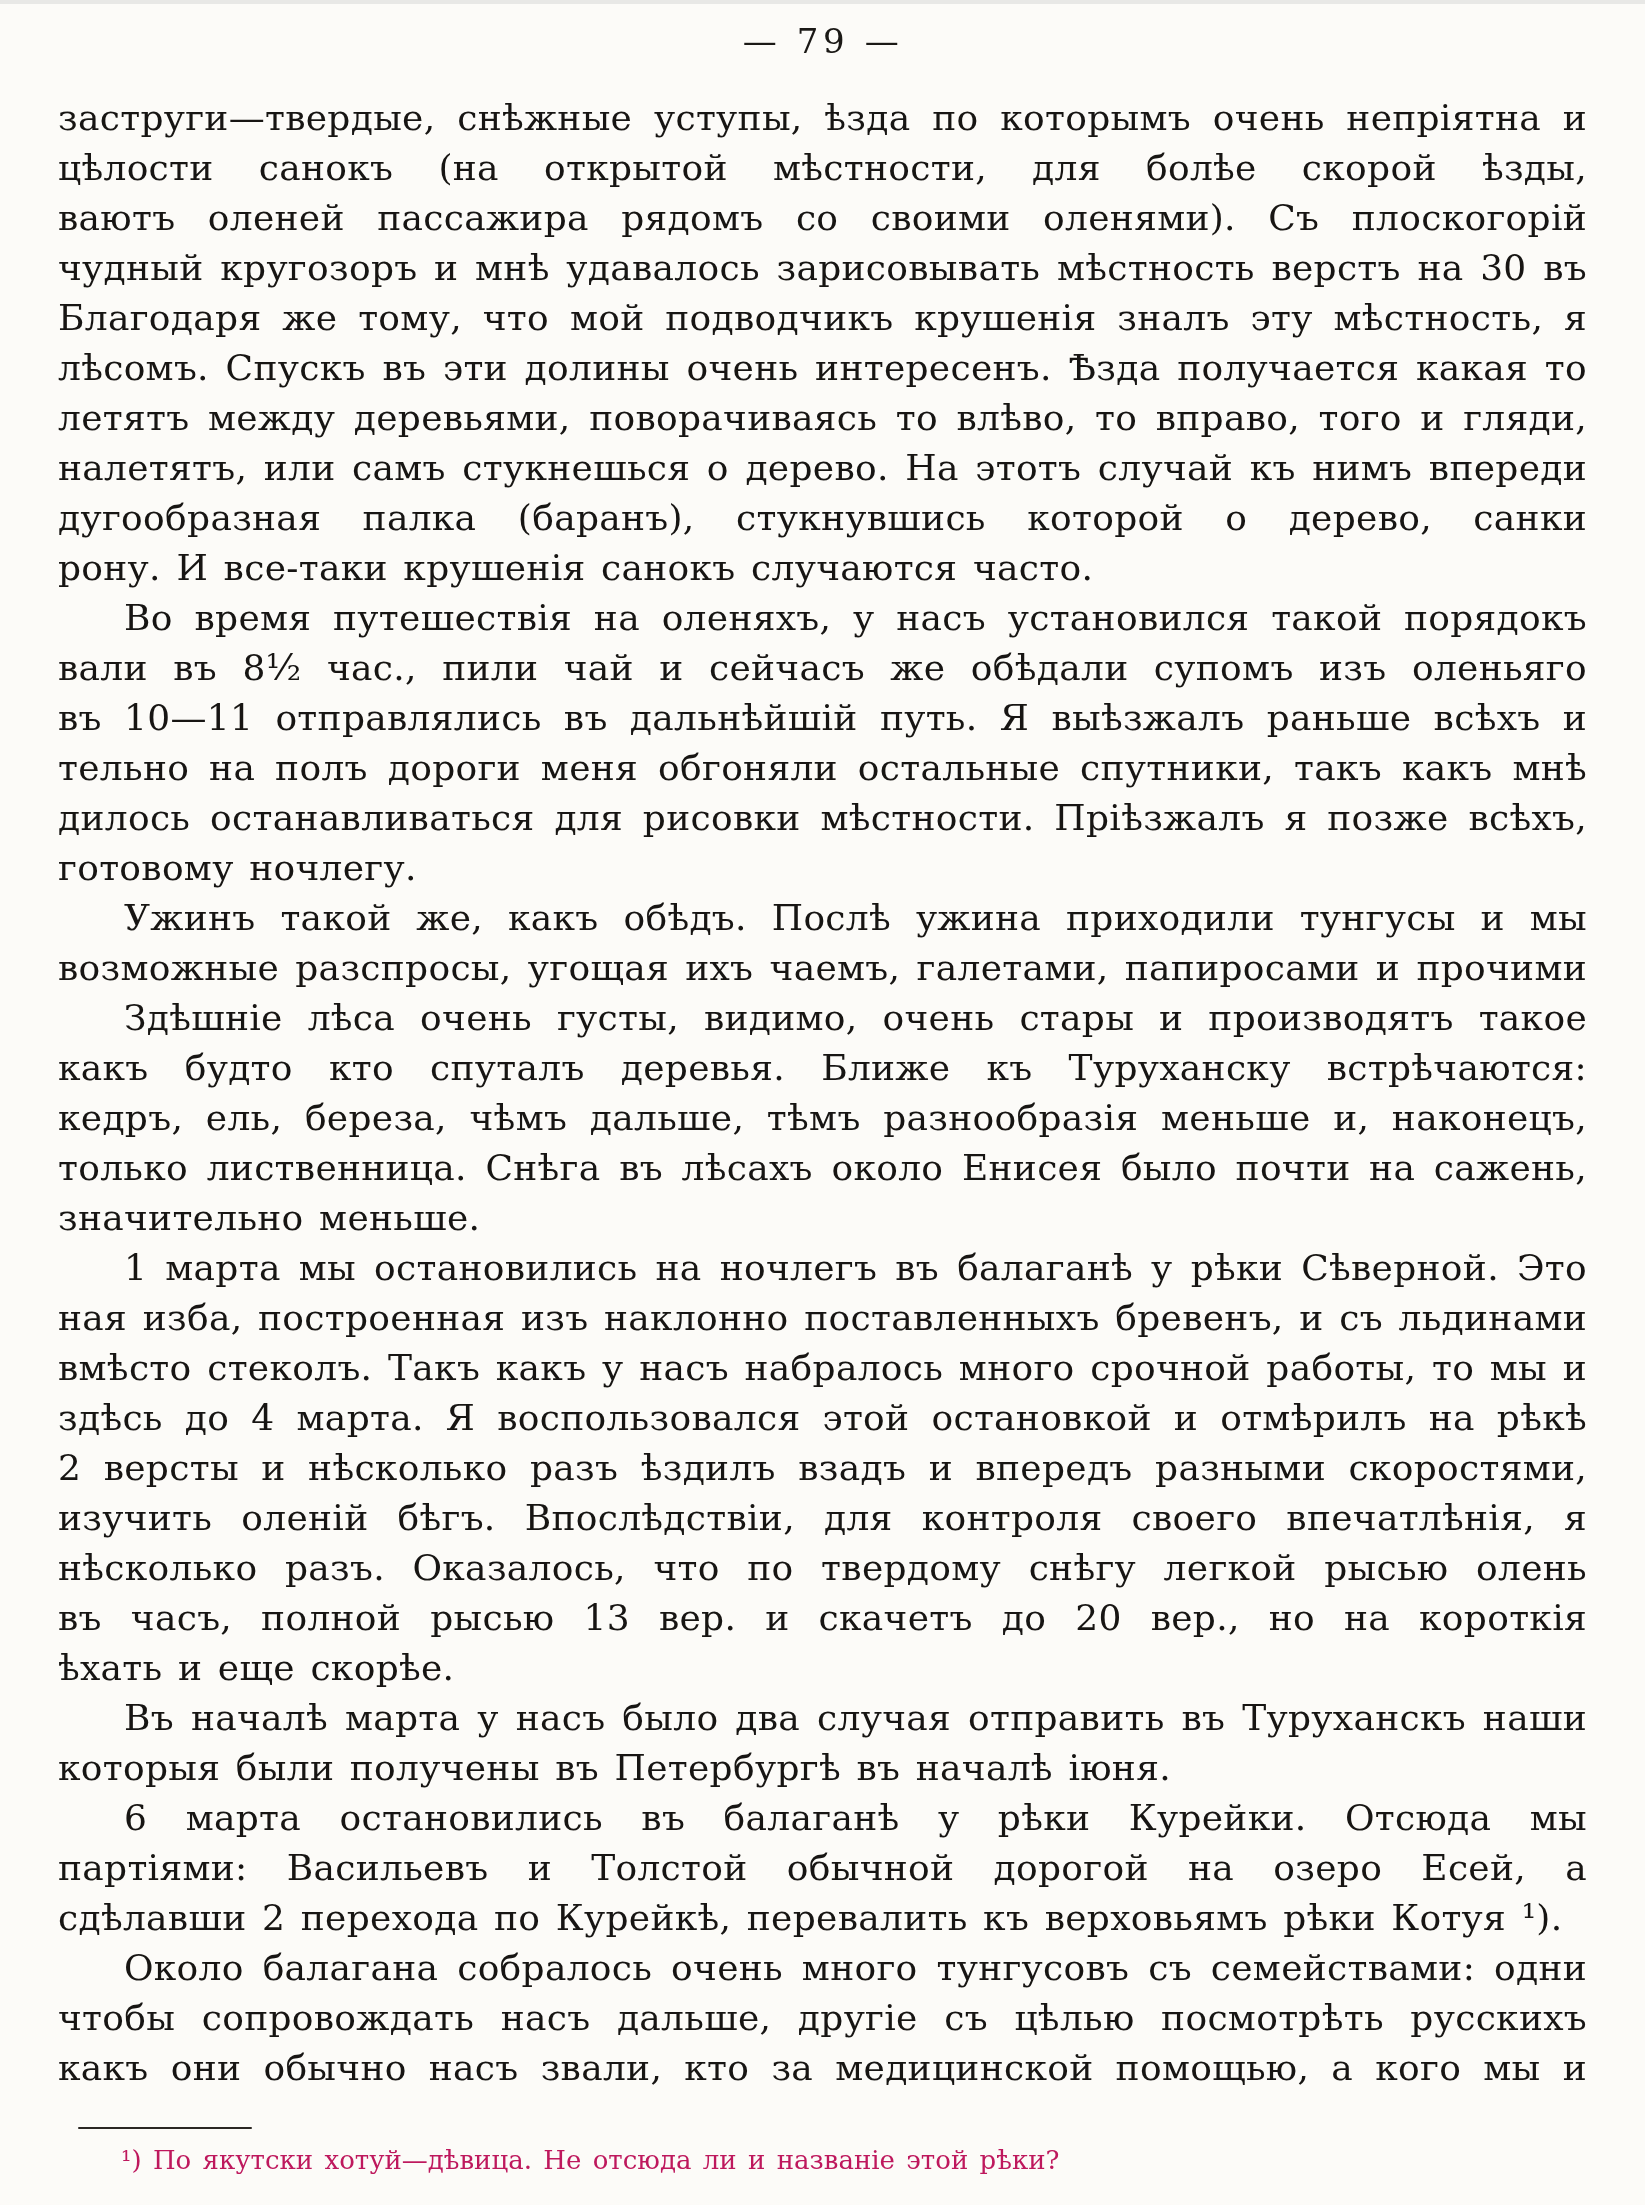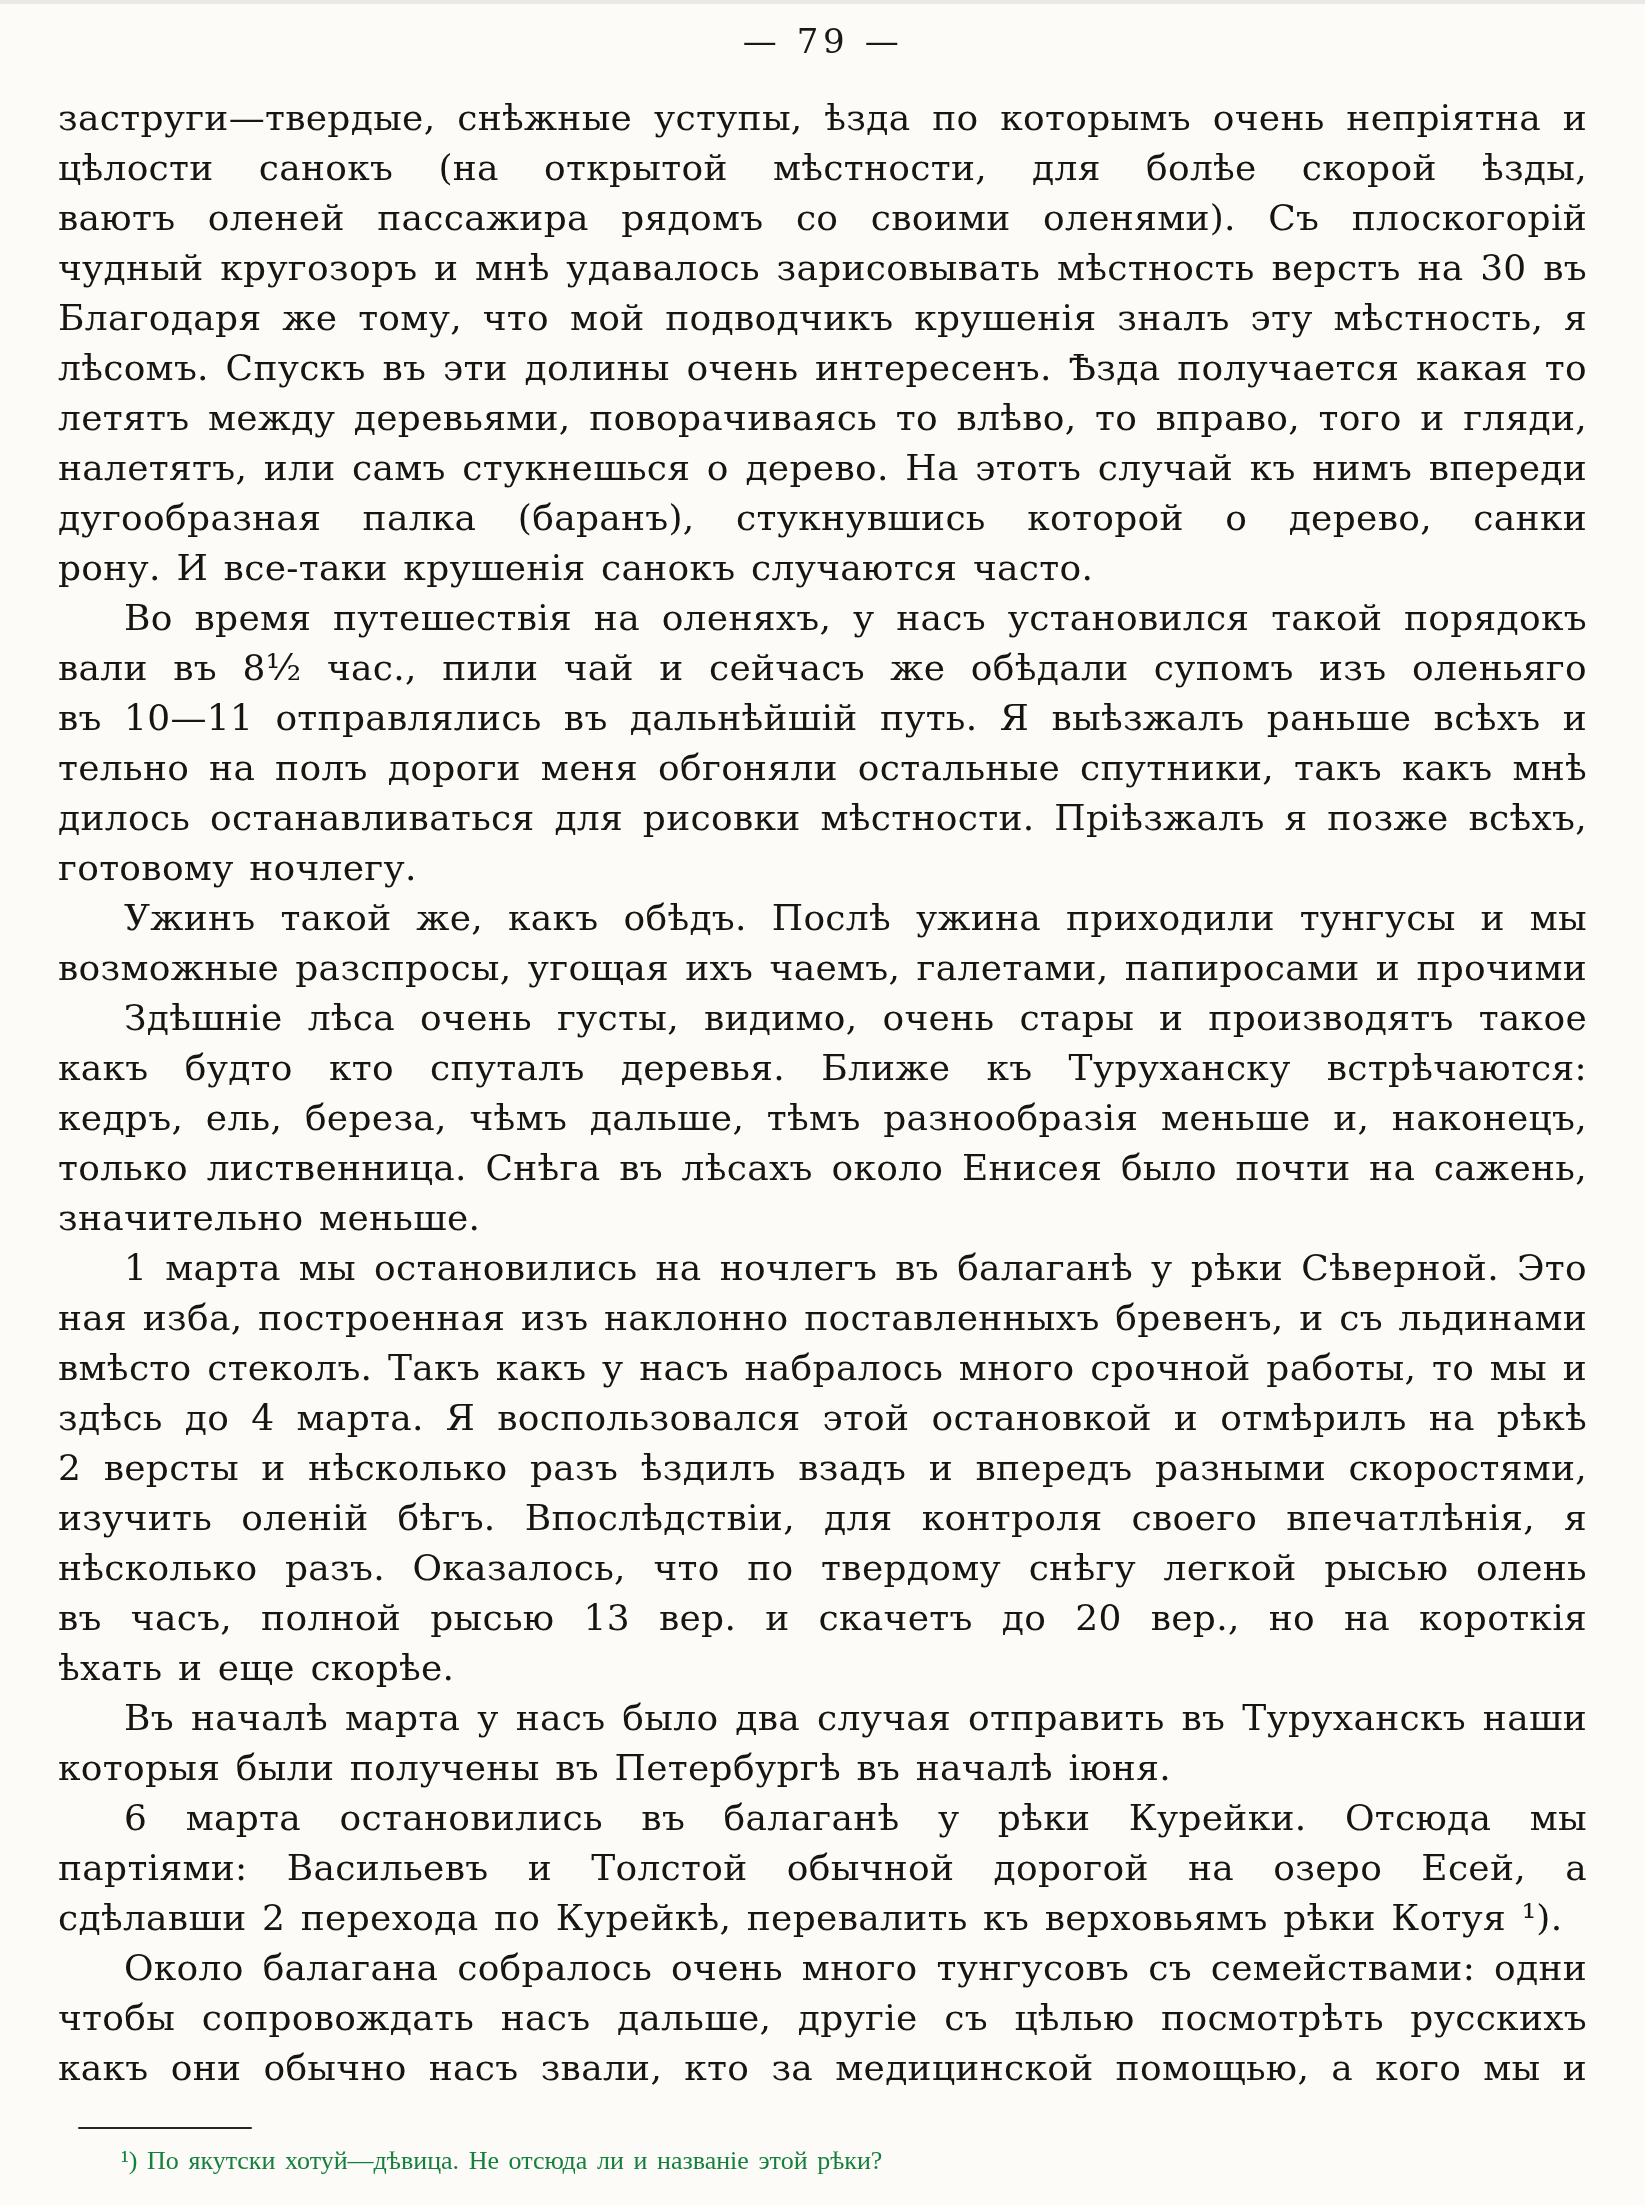--- a/index.html
+++ b/index.html
@@ -62,22 +62,21 @@
   }
   .footnote {
     position: absolute;
     top: 2134px;
     left: 58px;
     width: 1529px;
     font-size: 26px;
     line-height: 45px;
     word-spacing: 3.1px;
     text-indent: 63px;
-    color: #15803d;
-    font-family: Liberation Serif, serif;
+    color: #be185d;
   }
 </style>
 </head>
 <body>
 
 <div class="page">
 
   <div class="page-number">— 79 —</div>
 
   <div class="body-text">

